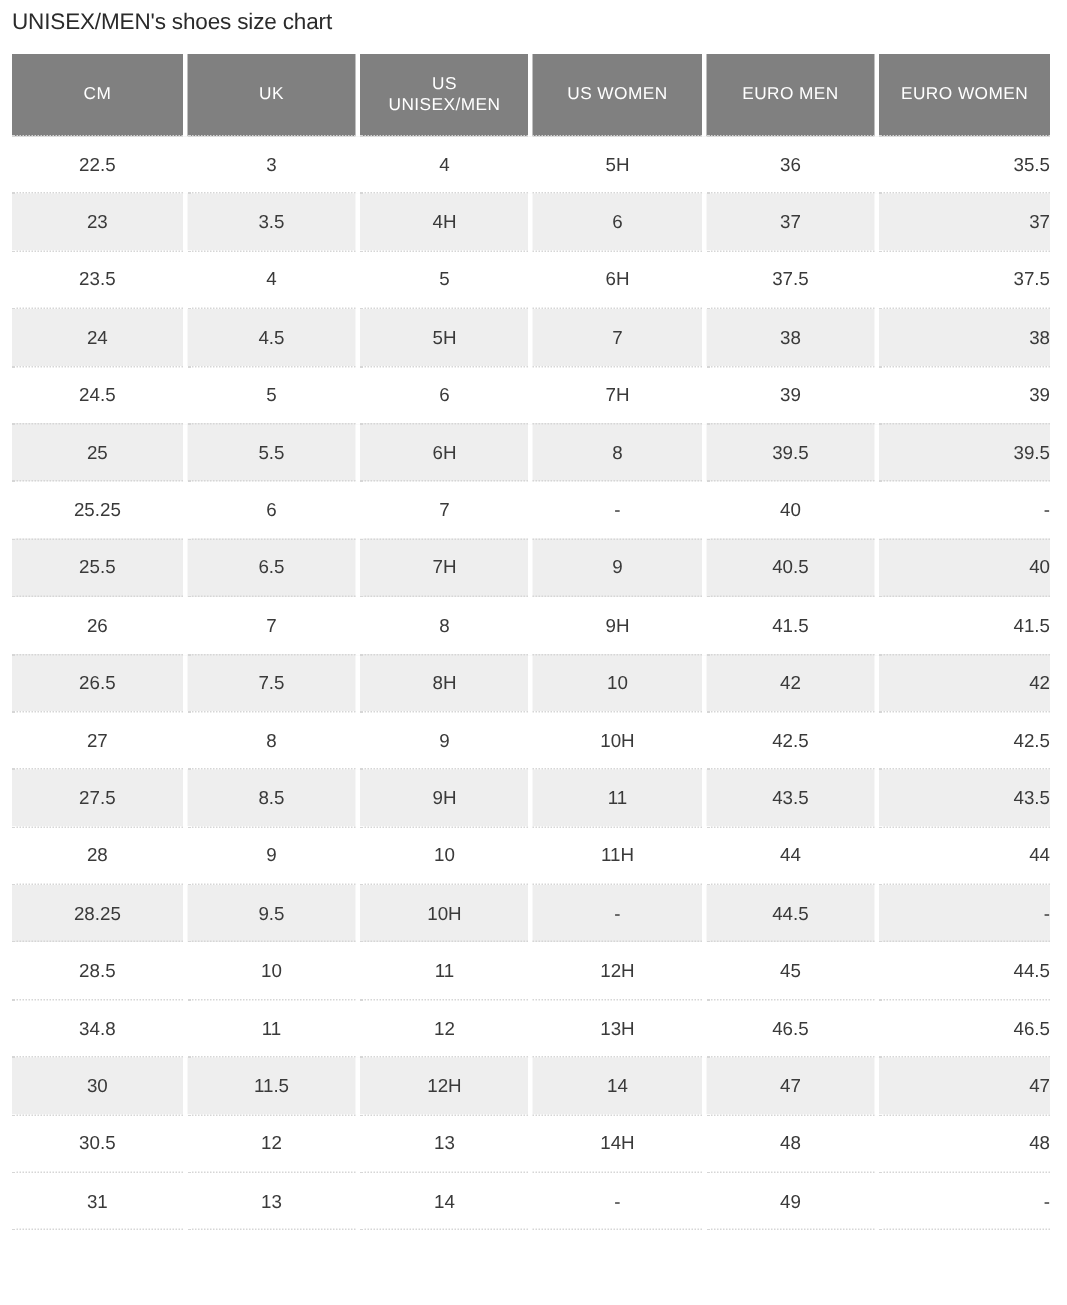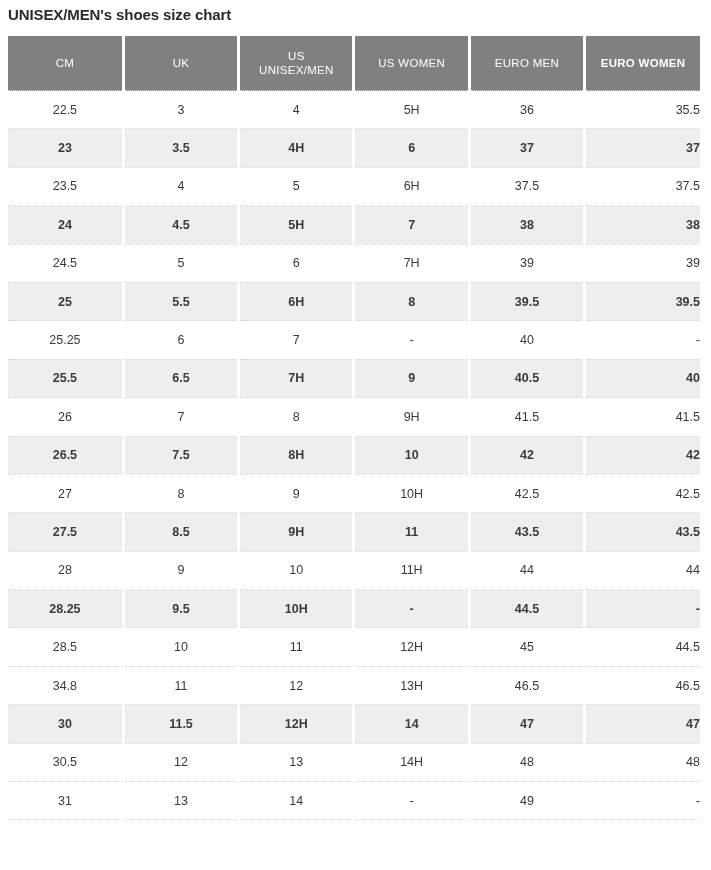--- a/index.html
+++ b/index.html
@@ -20,21 +20,21 @@
     height: 870px;
     position: relative;
     box-sizing: border-box;
   }
 
   .chart-title {
     position: absolute;
     left: 8px;
     top: 6px;
     font-size: 15px;
-    font-weight: bold;
+    font-weight: normal;
     color: #2b2b2b;
     letter-spacing: -0.1px;
     white-space: nowrap;
   }
 
   .size-table {
     position: absolute;
     left: 8px;
     top: 36px;
     width: 692px;
@@ -55,21 +55,20 @@
     border-left: 3px solid #ffffff;
     border-right: 3px solid #ffffff;
     padding: 0;
   }
   .size-table th:first-child {
     border-left: none;
     margin-left: 44px;
   }
   .size-table th:last-child {
     border-right: none;
-    font-weight: bold;
   }
 
   .size-table td {
     height: 37.4px;
     text-align: center;
     vertical-align: middle;
     font-size: 12.5px;
     color: #3a3a3a;
     border-top: 1px dotted #d6d6d6;
     border-bottom: 1px dotted #d6d6d6;
@@ -81,21 +80,20 @@
   .size-table td:first-child {
     border-left: none;
   }
   .size-table td:last-child {
     border-right: none;
     text-align: right;
   }
 
   .size-table tbody tr.alt td {
     background: #eeeeee;
-    font-weight: bold;
   }
 
   .hdr-multiline {
     display: block;
   }
 </style>
 </head>
 <body>
 
 <div class="page">

